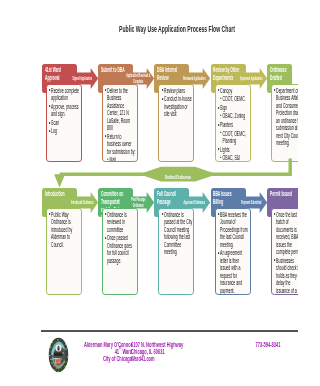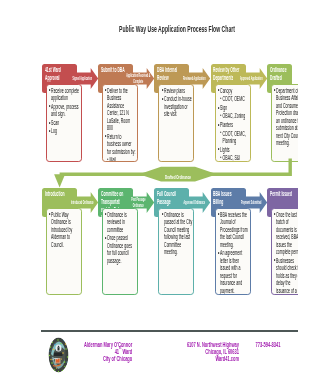--- a/index.html
+++ b/index.html
@@ -302,21 +302,21 @@
               <circle cx="31" cy="6" r="1.1"></circle>
           </g>
         </g>
       </svg>
     </div>
     <div class="fcol right" id="f-left" style="right: 194px; top: 341.3px; text-align: right;">
         <div class="ln">Alderman Mary O'Connor</div>
         <div class="ln">41<sup>st</sup> Ward</div>
         <div class="ln">City of Chicago</div>
       </div>
-    <div class="fcol center" id="f-mid" style="left: 57px; width: 200px; top: 341.3px; text-align: right;">
+    <div class="fcol center" id="f-mid" style="left: 57px; width: 200px; top: 341.3px; text-align: left;">
         <div class="ln">6107 N. Northwest Highway</div>
         <div class="ln">Chicago, IL 60631</div>
         <div class="ln">Ward41.com</div>
       </div>
     <div class="fcol center" id="f-right" style="left: 139.5px; width: 200px; top: 341.3px; text-align: center;">
         <div class="ln">773-594-8341</div>
       </div>
   </div>
 </div>
 

